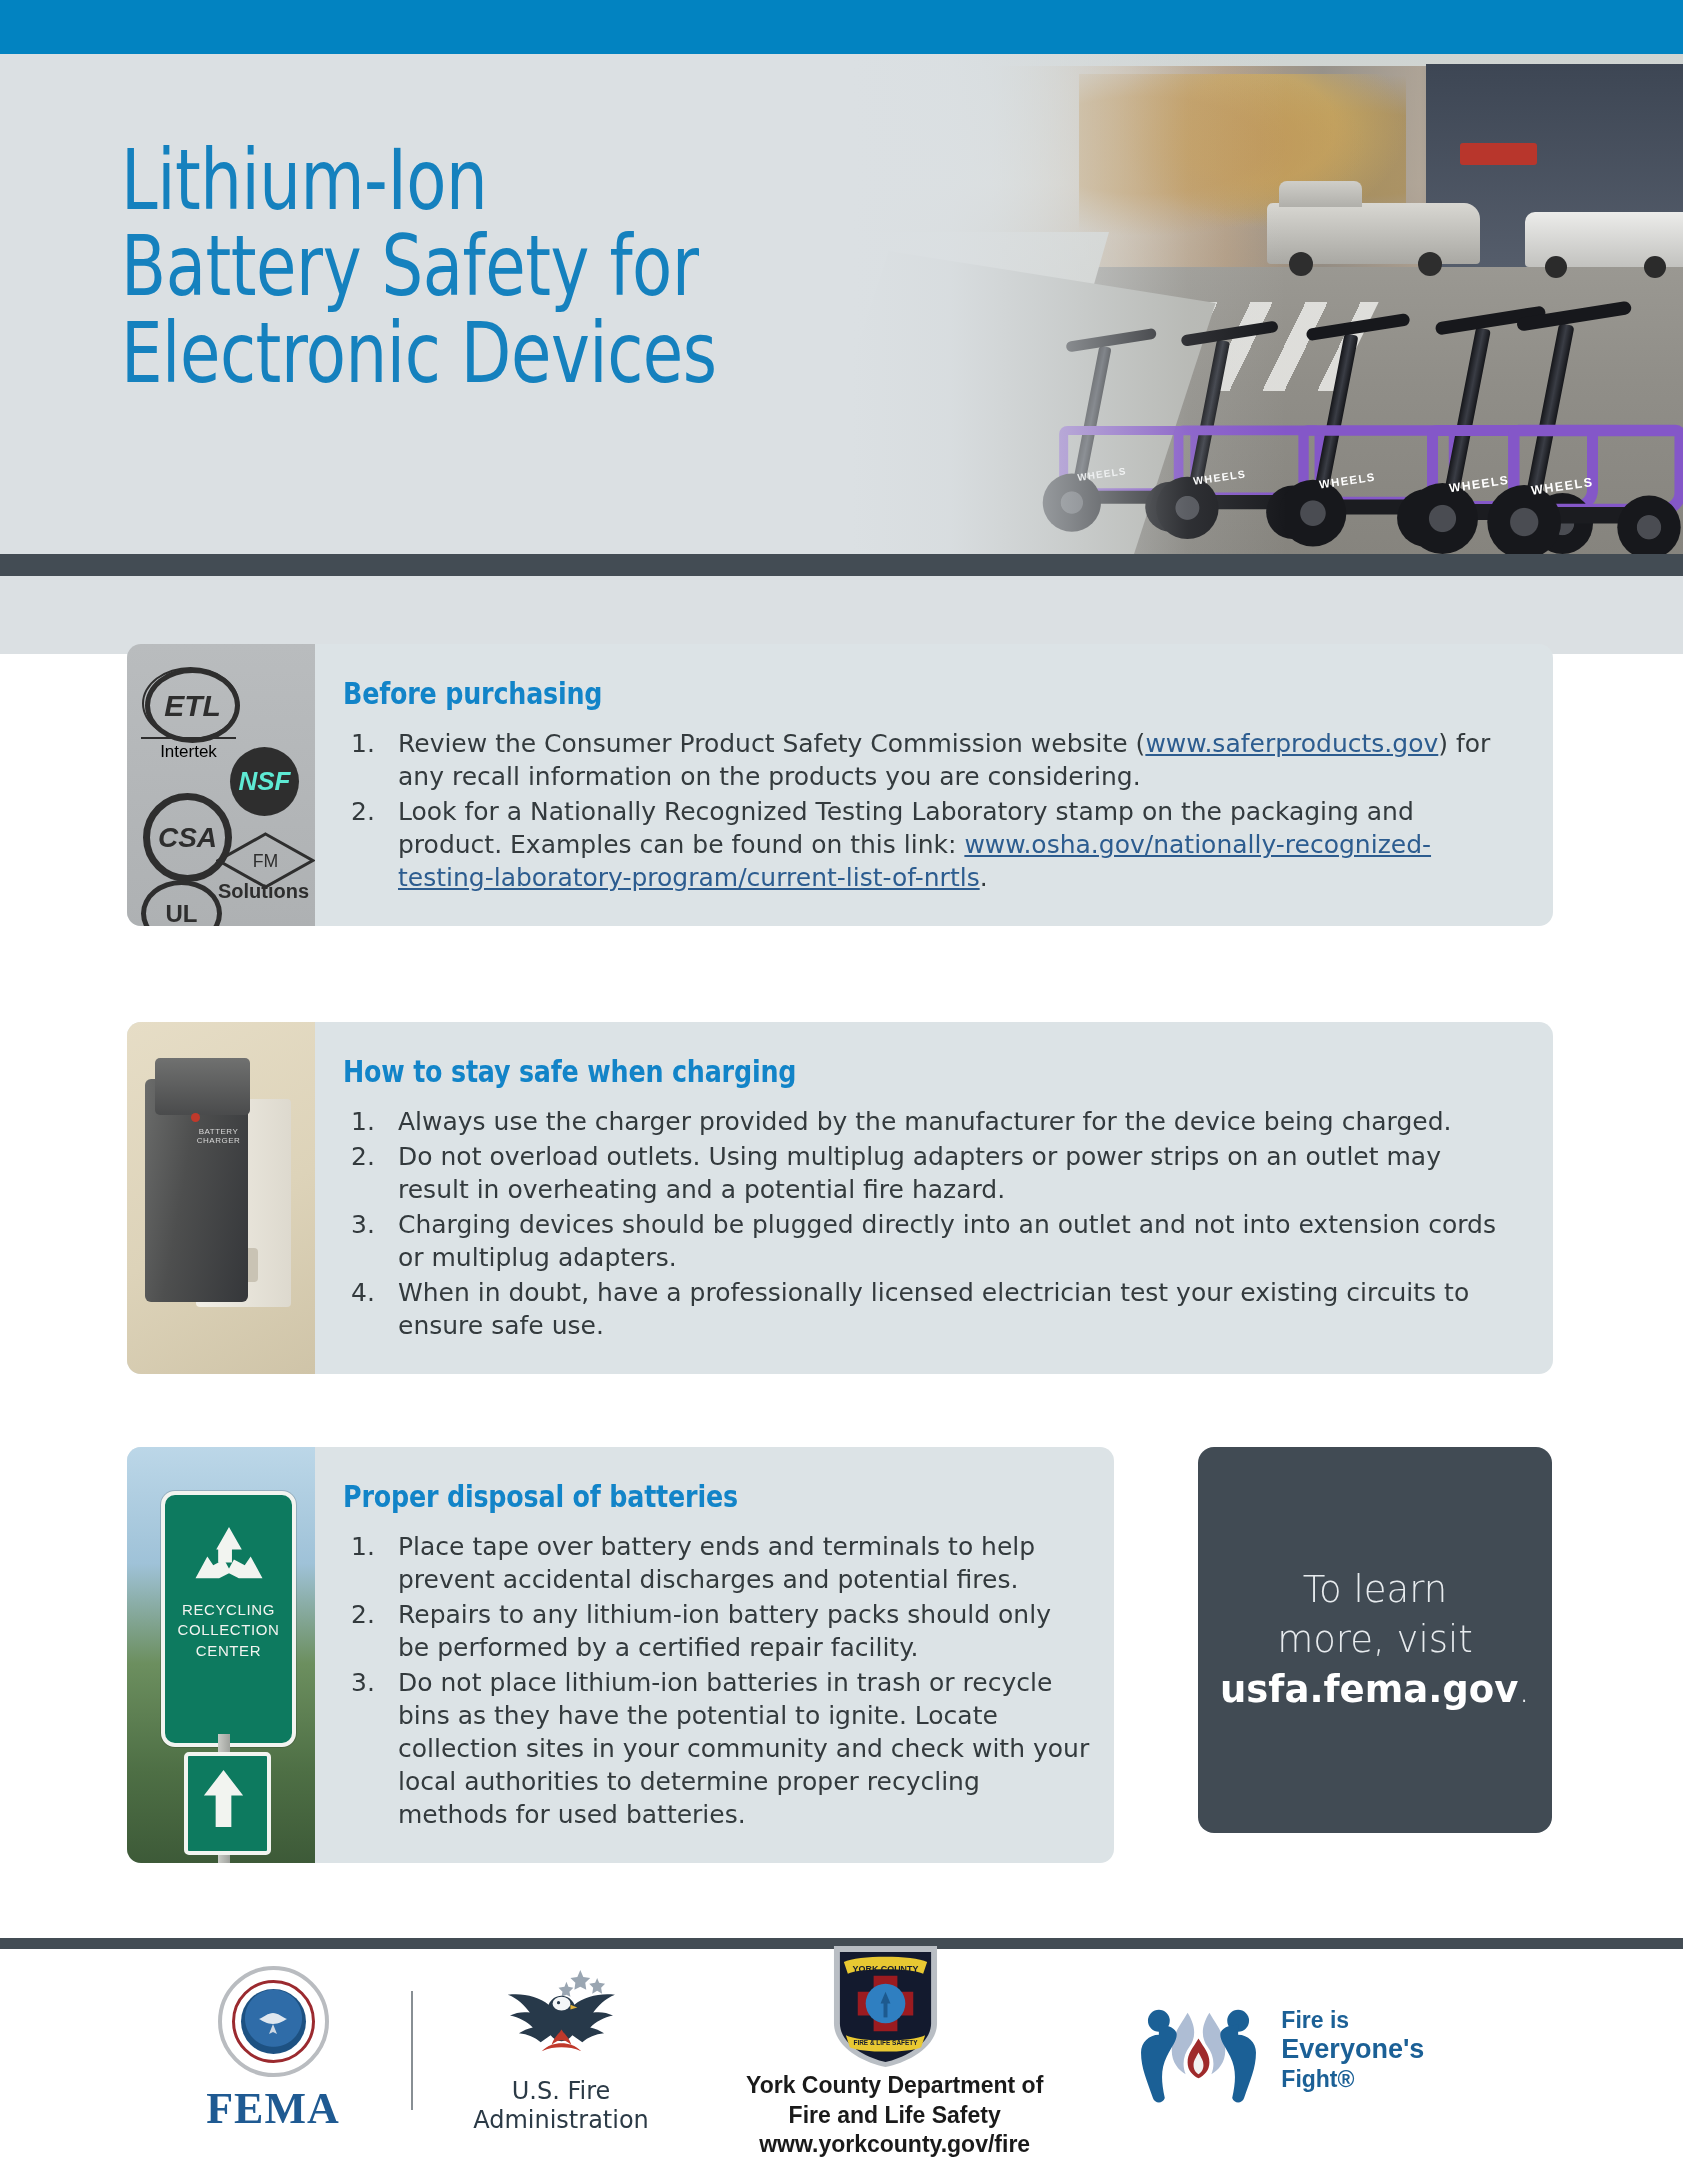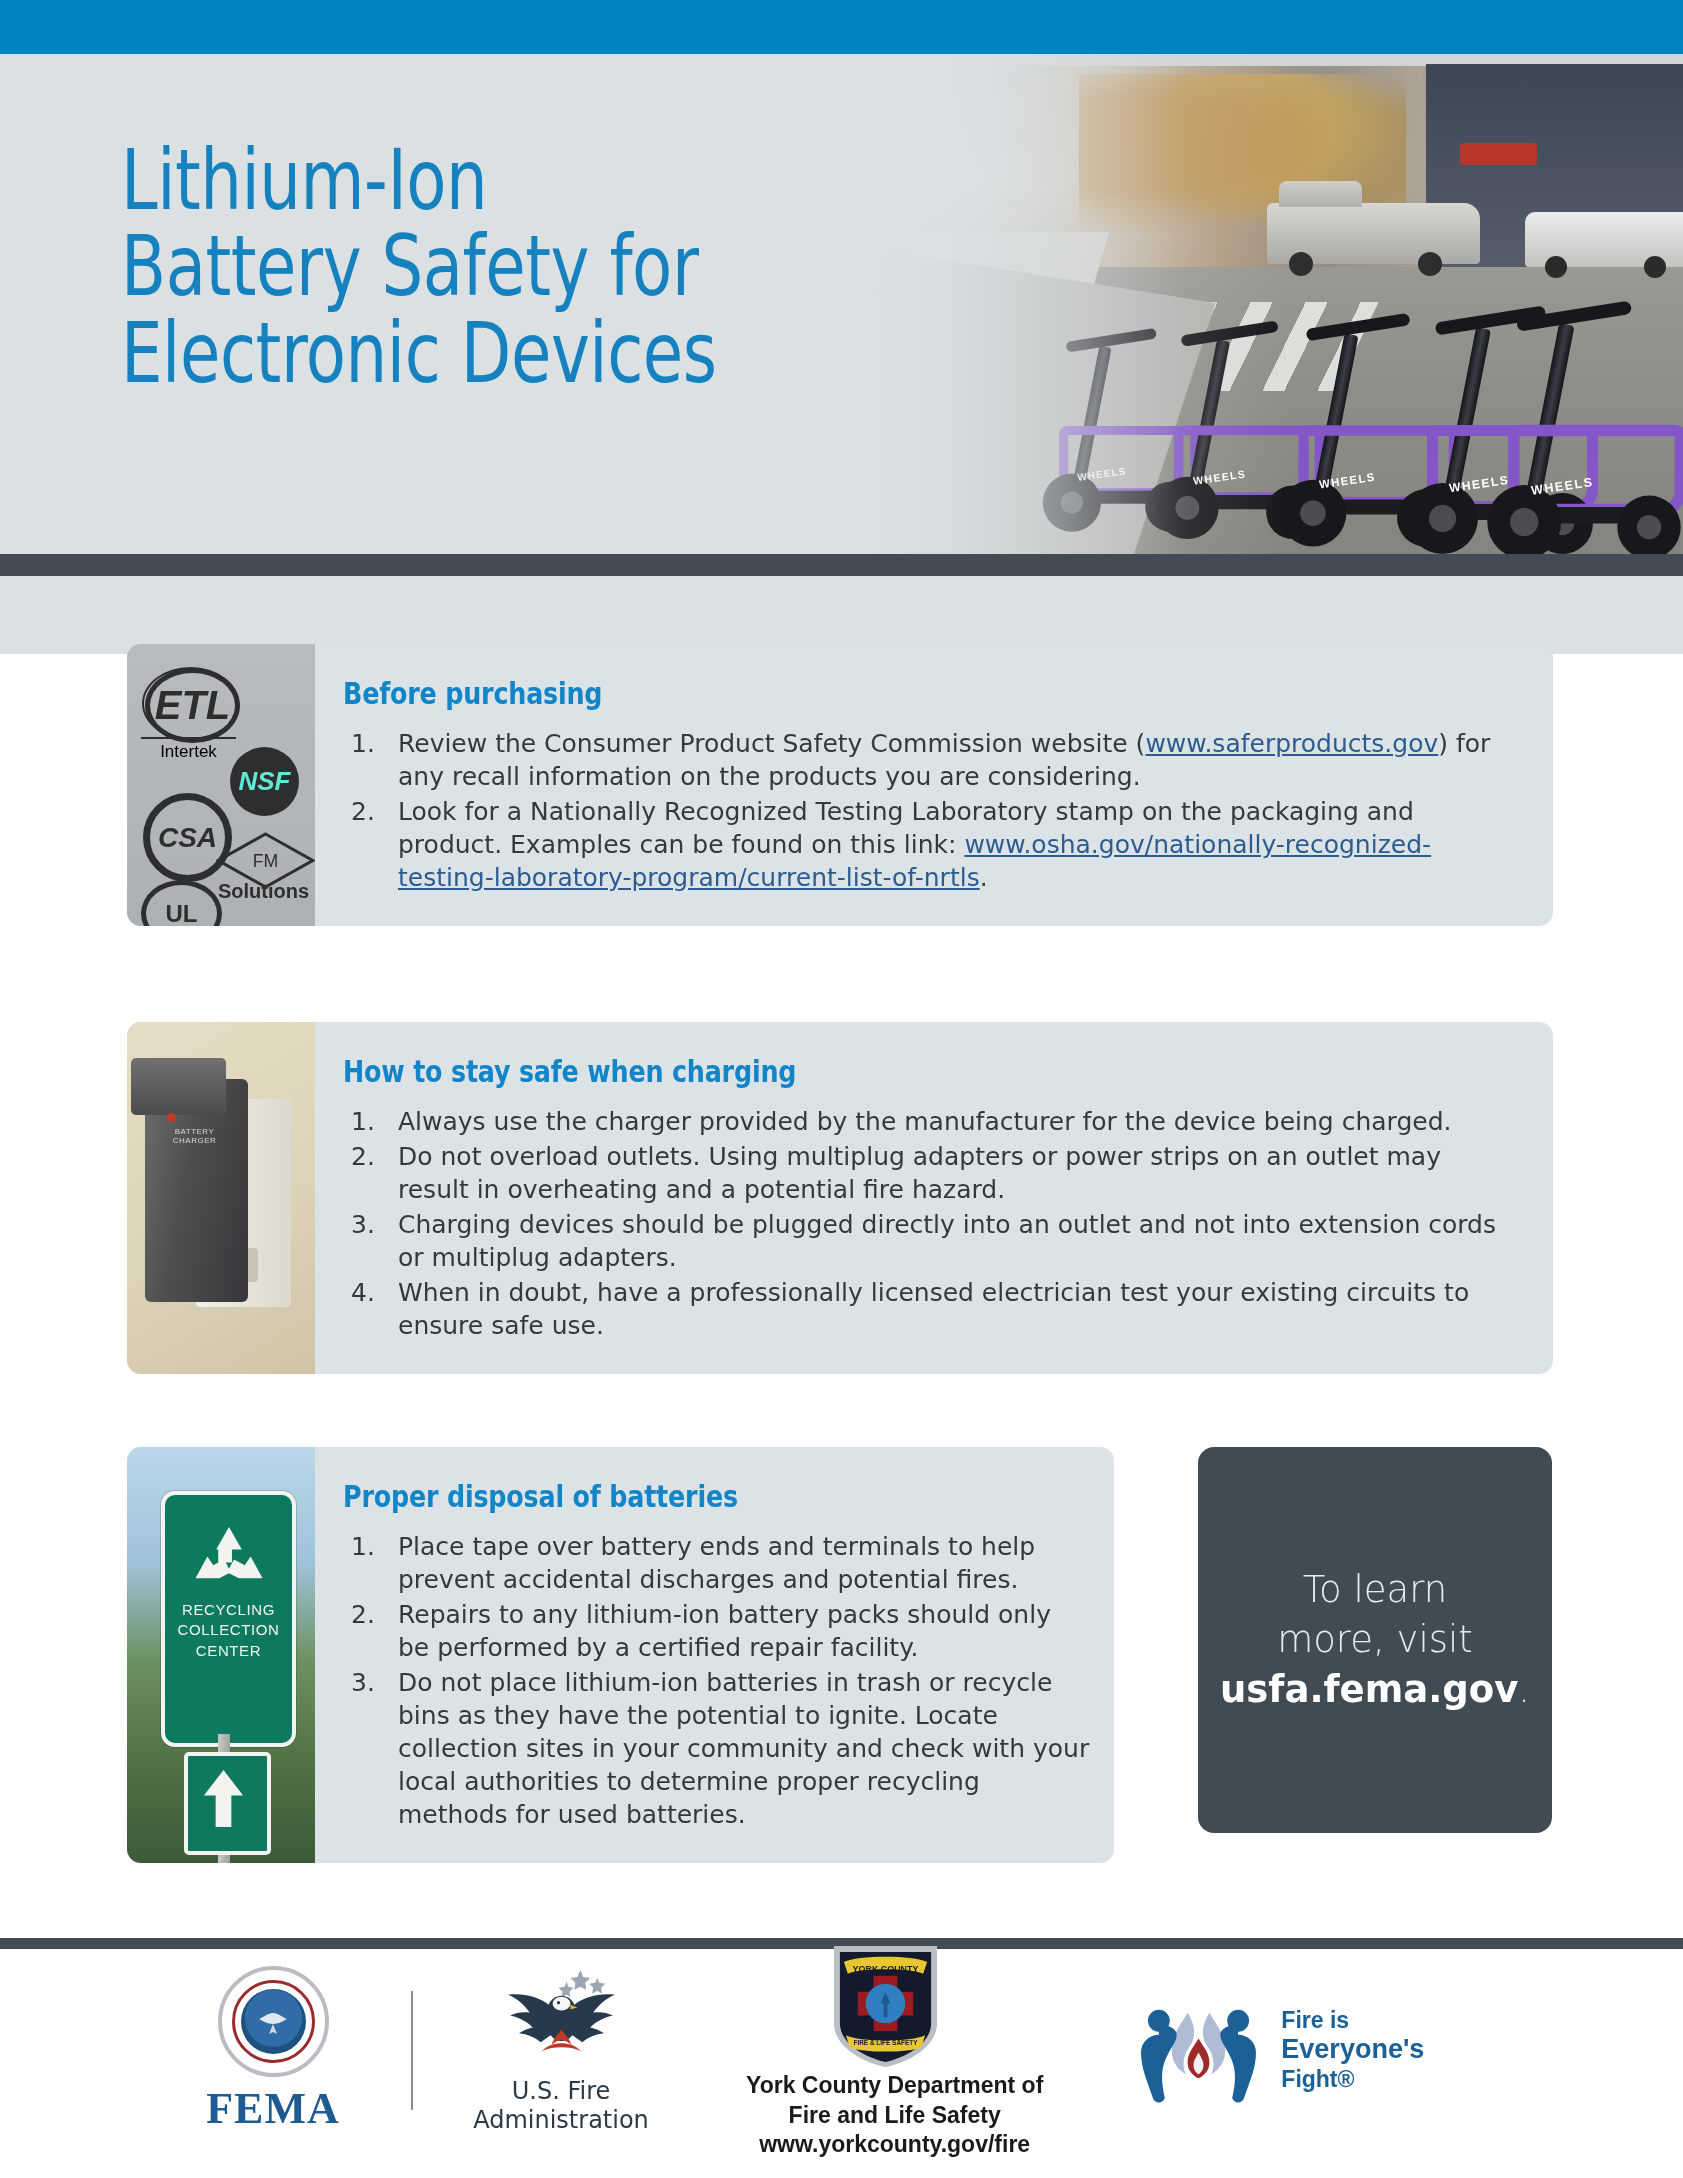--- a/index.html
+++ b/index.html
@@ -262,21 +262,21 @@
   #card-disposal { left: 127px; top: 1447px; width: 987px; }
   #card-disposal .card-body { padding-right: 24px; }
 
   
   .nrtl { position: absolute; inset: 0; }
   .mark { position: absolute; color: #2e2e2e; font-family: "Liberation Sans", sans-serif; }
   .mark-etl {
     left: 18px; top: 24px; width: 85px; height: 65px;
     border: 5px solid #2e2e2e; border-radius: 50%;
     display: flex; align-items: center; justify-content: center;
-    font-size: 40px; font-weight: bold; font-style: italic;
+    font-size: 30px; font-weight: bold; font-style: italic;
   }
   .mark-etl:after {
     content:""; position:absolute; left:-8px; top:-6px; width:93px; height:69px;
     border:2px solid #2e2e2e; border-radius:50%;
   }
   .etl-intertek {
     position:absolute; left: 14px; top: 93px; width: 95px;
     border-top: 2px solid #2e2e2e; padding-top: 3px;
     font-size: 17px; text-align:center;
   }
@@ -316,21 +316,21 @@
   .outlet-slot {
     position:absolute; left: 36px; top: 149px; width: 26px; height: 34px;
     background:#c9c3b4; border-radius: 4px;
   }
   .charger-body {
     position:absolute; left: 18px; top: 57px; width: 103px; height: 223px;
     background: linear-gradient(100deg,#6b6c6b 0%, #4e4f4f 40%, #35373a 100%);
     border-radius: 6px;
   }
   .charger-top {
-    position:absolute; left: 4px; top: 36px; width: 95px; height: 57px;
+    position:absolute; left: 28px; top: 36px; width: 95px; height: 57px;
     background: linear-gradient(180deg,#707170,#4a4b4c);
     border-radius: 5px;
     text-align: center;
   }
   .charger-led {
     position:absolute; left: 36px; top: 55px; width: 9px; height: 9px;
     background:#c0392b; border-radius:50%;
   }
   .charger-text {
     position:absolute; left: 32px; top: 69px;

